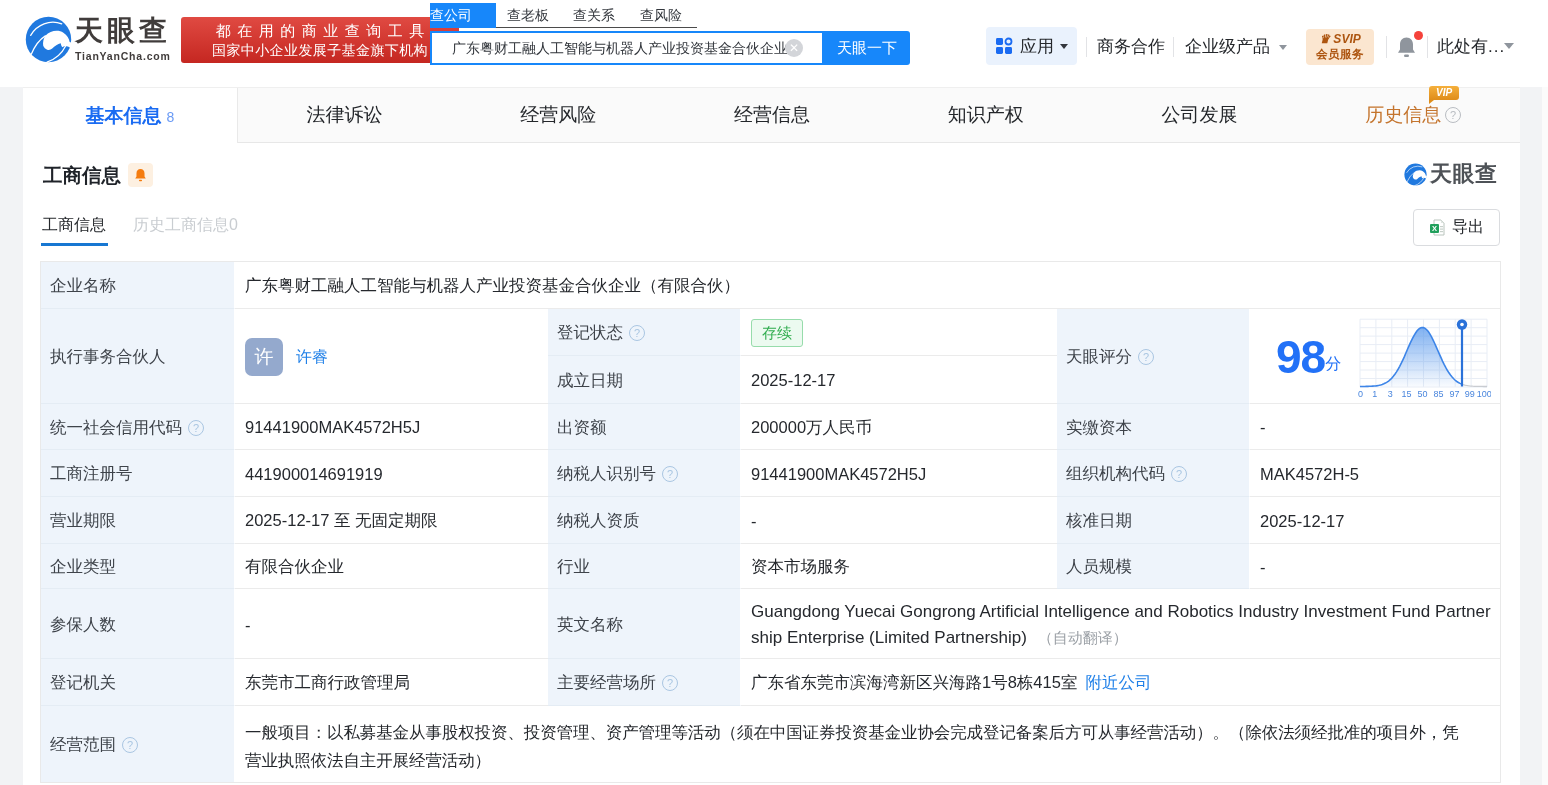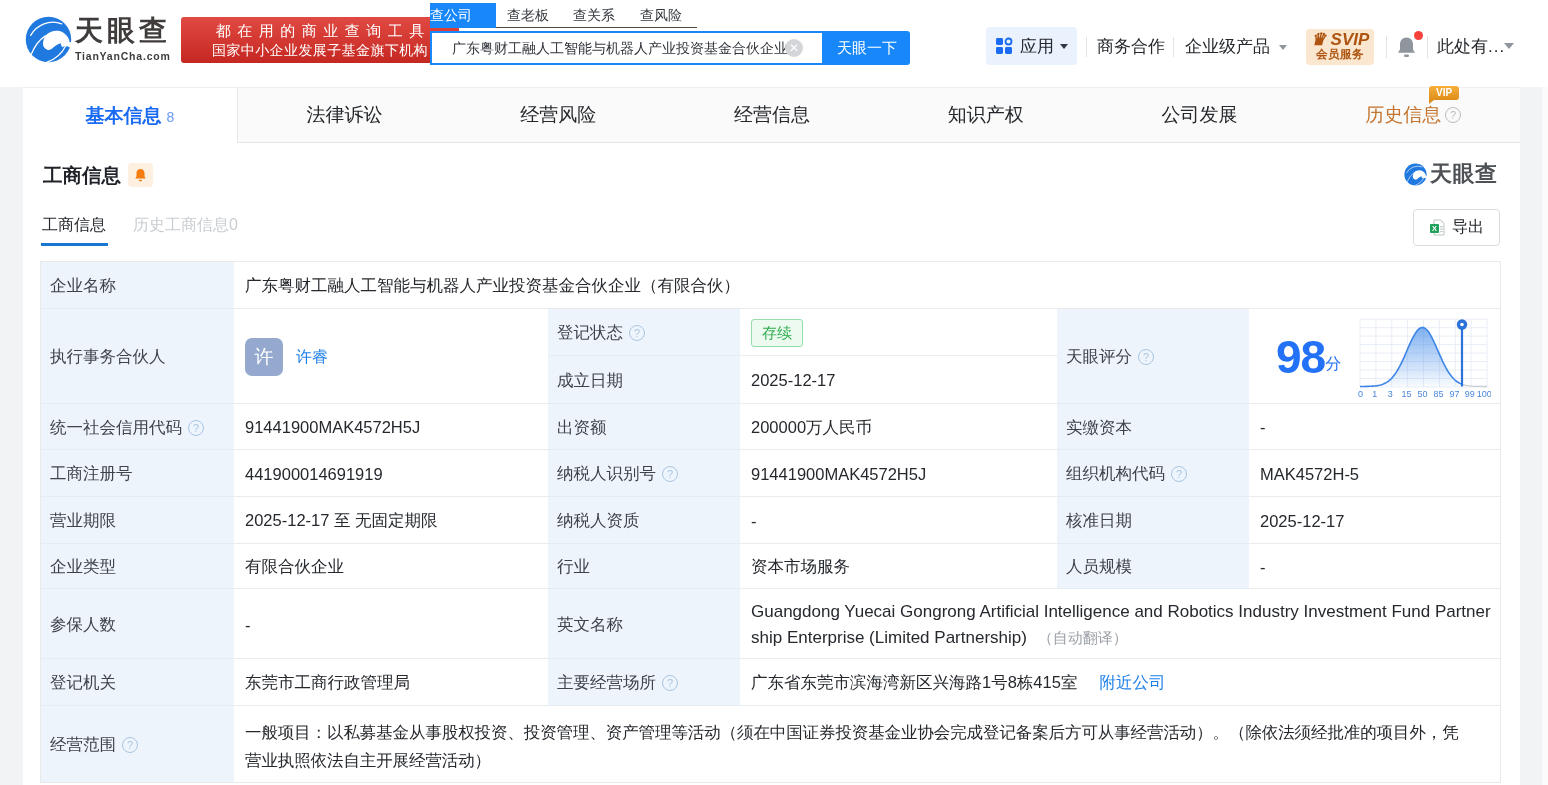--- a/index.html
+++ b/index.html
@@ -19,33 +19,33 @@
 #stabs .t{position:absolute;top:0;font-size:14px;color:#33373d;line-height:25px}
 #sinput{position:absolute;left:430px;top:31px;width:394px;height:34px;border:2px solid #1787fa;background:#fff;font-size:14px;color:#30343a;line-height:30px;padding-left:20px;white-space:nowrap;overflow:hidden}
 #sclear{position:absolute;left:785px;top:39px;width:18px;height:18px;border-radius:50%;background:#d3d5d9;color:#fff;font-size:12px;text-align:center;line-height:18px}
 #sbtn{position:absolute;left:824px;top:31px;width:86px;height:34px;background:#1787fa;border-radius:0 3px 3px 0;color:#fff;font-size:15px;text-align:center;line-height:34px}
 #appbox{position:absolute;left:986px;top:27px;width:91px;height:38px;background:#eaf2fd;border-radius:4px;display:flex;align-items:center;justify-content:center;font-size:17px;color:#24272b}
 .hsep{position:absolute;width:1px;height:20px;background:#e2e3e6;top:37px}
 .hmenu{position:absolute;top:37px;font-size:17px;color:#24272b;line-height:19px}
 .caret{display:inline-block;width:0;height:0;border-left:5px solid transparent;border-right:5px solid transparent;border-top:6px solid #33373d;vertical-align:2px}
 .caretg{border-top-color:#8f959d}
 #svip{position:absolute;left:1306px;top:29px;width:68px;height:36px;background:#fbe6d0;border-radius:4px;color:#ad5510;text-align:center;padding-top:3px}
-#svip .s1{font-size:17px;font-weight:bold;font-style:italic;line-height:15px}
+#svip .s1{font-size:12px;font-weight:bold;font-style:italic;line-height:15px}
 #svip .s2{font-size:11.5px;font-weight:bold;line-height:14px;letter-spacing:0.5px}
 #belldot{position:absolute;left:1414px;top:31px;width:9px;height:9px;border-radius:50%;background:#f5423b}
 
 #gutL{position:absolute;left:0;top:87px;width:23px;height:698px;background:#f2f3f5}
 #gutR{position:absolute;left:1520px;top:87px;width:28px;height:698px;background:#f2f3f5}
 
 #mtabs{position:absolute;left:23px;top:87px;width:1497px;height:56px;background:#fafafa;border-top:1px solid #efefef;display:flex}
 #mtabs .mt{flex:1;display:flex;align-items:center;justify-content:center;font-size:19px;color:#24272b;border-bottom:1px solid #e7e7e7}
 #mtabs .mt.act{background:#fff;border-bottom:none;border-right:1px solid #e9e9e9;font-size:19px;font-weight:bold;color:#1a6bf2}
 #mtabs .mt.act .num{font-size:14px;font-weight:normal;color:#699af5;margin-left:5px;margin-top:2px}
 #mtabs .hist{color:#c4742d;position:relative}
-.vipb{position:absolute;left:64px;top:-16px;width:30px;height:14px;background:linear-gradient(180deg,#f5b03c,#df8d1a);border-radius:3px 3px 3px 0;color:#fff;font-size:10px;font-weight:bold;line-height:14px;text-align:center}
+.vipb{position:absolute;left:64px;top:-16px;width:30px;height:14px;background:linear-gradient(180deg,#f5b03c,#df8d1a);border-radius:3px 3px 3px 0;color:#fff;font-size:10px;font-style:italic;font-weight:bold;line-height:14px;text-align:center}
 .vipb:after{content:"";position:absolute;left:0;bottom:-4px;border-left:5px solid #df8d1a;border-bottom:4px solid transparent}
 .qm{display:inline-block;width:16px;height:16px;border:1px solid #aac6e2;border-radius:50%;color:#aac6e2;font-size:11px;line-height:14px;text-align:center;margin-left:6px;font-weight:normal;flex-shrink:0}
 .qmg{border-color:#b9bdc2;color:#b9bdc2}
 
 #h2t{position:absolute;left:43px;top:162px;font-size:19.5px;font-weight:bold;color:#1f2329}
 #bellbadge{position:absolute;left:128px;top:163px;width:25px;height:24px;background:#fdf0e1;border-radius:4px;display:flex;align-items:center;justify-content:center}
 #wm{position:absolute;left:1404px;top:162px;display:flex;align-items:center;height:24px}
 #wm .wt{font-size:22px;font-weight:bold;color:#4e5257;letter-spacing:0.5px;margin-left:3px}
 #sub1{position:absolute;left:42px;top:215px;font-size:16px;color:#24272b}
 #sub2{position:absolute;left:133px;top:215px;font-size:16px;color:#c9cdd1}
@@ -255,20 +255,20 @@
   <div class="vl">-</div>
 
   <div class="lb">参保人数</div>
   <div class="vl">-</div>
   <div class="lb">英文名称</div>
   <div class="vl" style="grid-column:4/7;display:block;padding-top:10px;line-height:25.5px;font-size:17px">Guangdong Yuecai Gongrong Artificial Intelligence and Robotics Industry Investment Fund Partner<br>ship Enterprise (Limited Partnership) <span class="gray" style="font-size:15px;margin-left:6px">（自动翻译）</span></div>
 
   <div class="lb">登记机关</div>
   <div class="vl">东莞市工商行政管理局</div>
   <div class="lb">主要经营场所<span class="qm">?</span></div>
-  <div class="vl" style="grid-column:4/7">广东省东莞市滨海湾新区兴海路1号8栋415室<span class="lnk" style="margin-left:22px">附近公司</span></div>
+  <div class="vl" style="grid-column:4/7">广东省东莞市滨海湾新区兴海路1号8栋415室<span class="lnk" style="margin-left:8px">附近公司</span></div>
 
   <div class="lb nb">经营范围<span class="qm">?</span></div>
   <div class="vl nb" style="grid-column:2/7;display:block;padding-top:12px;line-height:28px;letter-spacing:-0.1px">
       <div style="white-space:nowrap">一般项目：以私募基金从事股权投资、投资管理、资产管理等活动（须在中国证券投资基金业协会完成登记备案后方可从事经营活动）。（除依法须经批准的项目外，凭</div>
       <div>营业执照依法自主开展经营活动）</div>
     </div>
 </div>
 
 </body></html>

